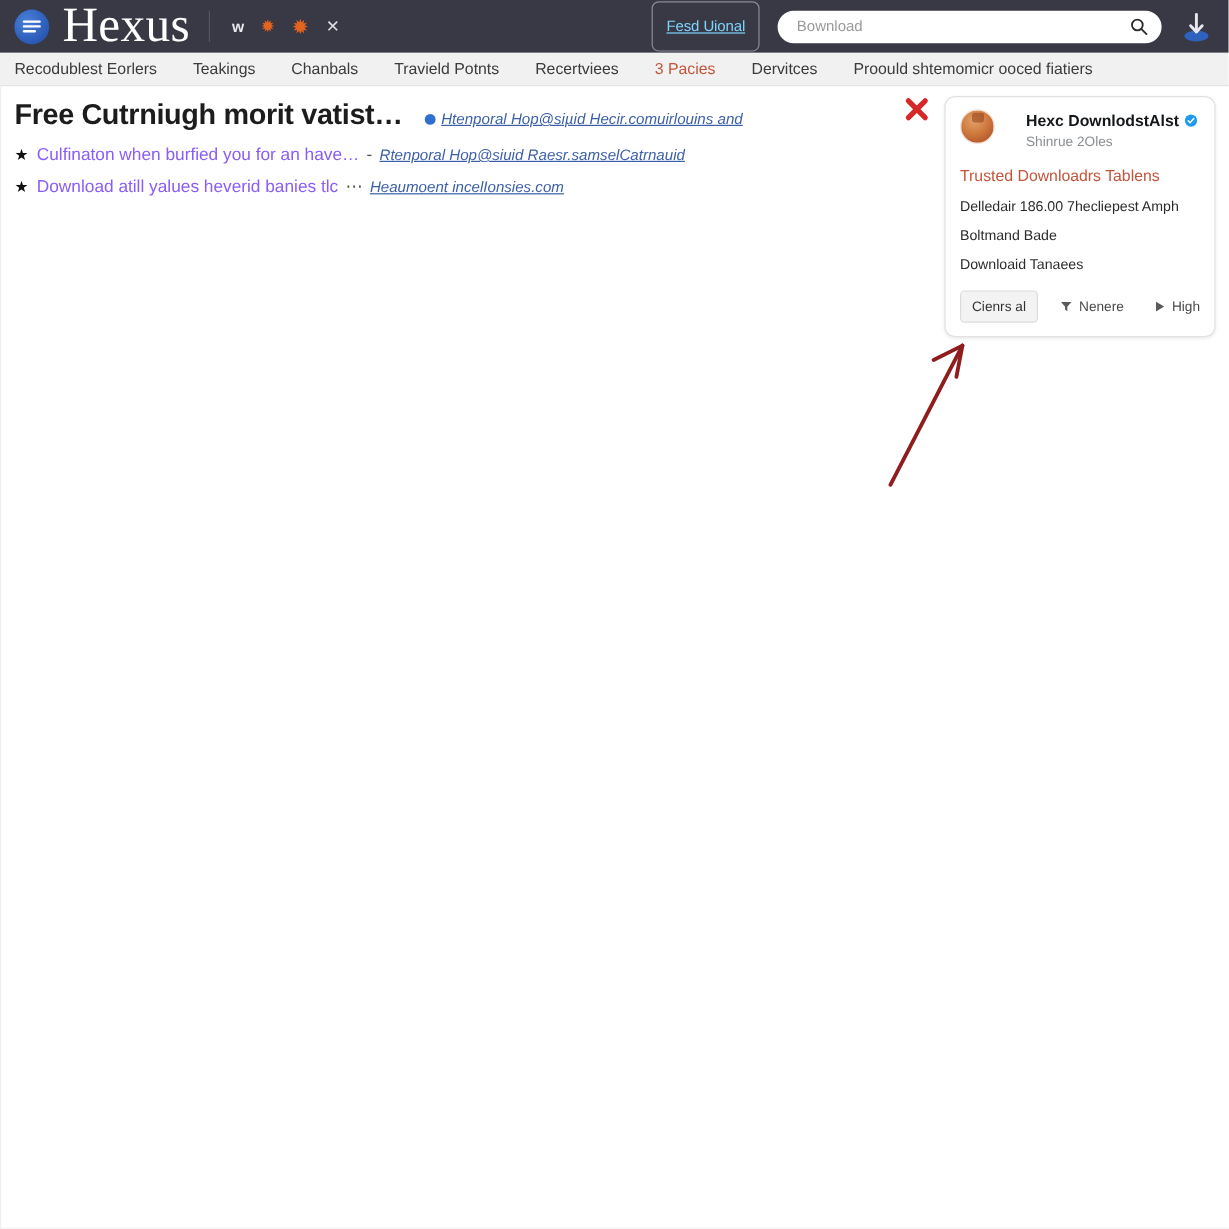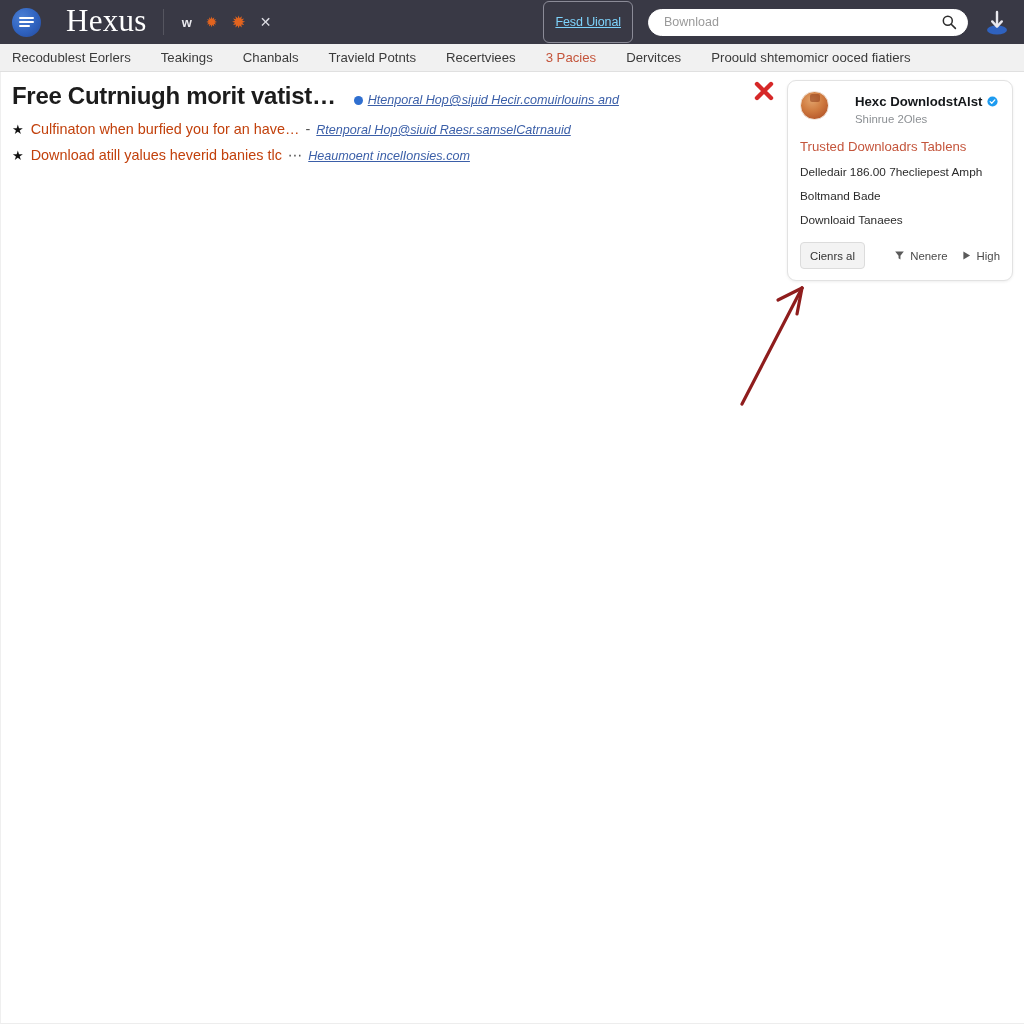--- a/index.html
+++ b/index.html
@@ -45,24 +45,24 @@
     left: 7px;
     height: 2.4px;
     background: #ffffff;
     border-radius: 1px;
   }
   .logo-mark .b1 { top: 9px;  width: 15px; }
   .logo-mark .b2 { top: 13.2px; width: 15px; }
   .logo-mark .b3 { top: 17.4px; width: 11px; }
 
   .brand-name {
-    margin-left: 25px;
+    margin-left: 11px;
     color: #ffffff;
     font-family: "Liberation Serif", serif;
-    font-size: 31px;
+    font-size: 41px;
     font-weight: 400;
     letter-spacing: 0.3px;
     line-height: 1;
     padding-bottom: 3px;
   }
 
   .brand-divider {
     width: 1px; height: 26px;
     background: #55555f;
     margin-left: 16px;
@@ -223,21 +223,21 @@
     margin-top: 10px;
     font-size: 14.4px;
     color: #1f1f1f;
     white-space: nowrap;
   }
   .bullet-star {
     font-size: 13px;
     color: #111;
     margin-right: 7px;
   }
-  .bullet-text { color: #c2410c; }
+  .bullet-text { color: #8b5cf6; }
   .bullet-sep { color: #555; margin: 0 6px; }
 
   
   .close-marker {
     position: absolute;
     top: 8px; left: 752px;
     width: 22px; height: 22px;
     cursor: pointer;
   }
 
@@ -326,21 +326,21 @@
     color: #333;
     font-family: "Liberation Sans", sans-serif;
     display: flex;
     align-items: center;
     cursor: pointer;
     white-space: nowrap;
   }
   .footer-actions {
     display: flex;
     align-items: flex-end;
-    gap: 13px;
+    gap: 24px;
   }
   .faction {
     display: flex;
     align-items: center;
     gap: 5px;
     font-size: 11.4px;
     color: #4a4a4a;
     cursor: pointer;
     white-space: nowrap;
   }

